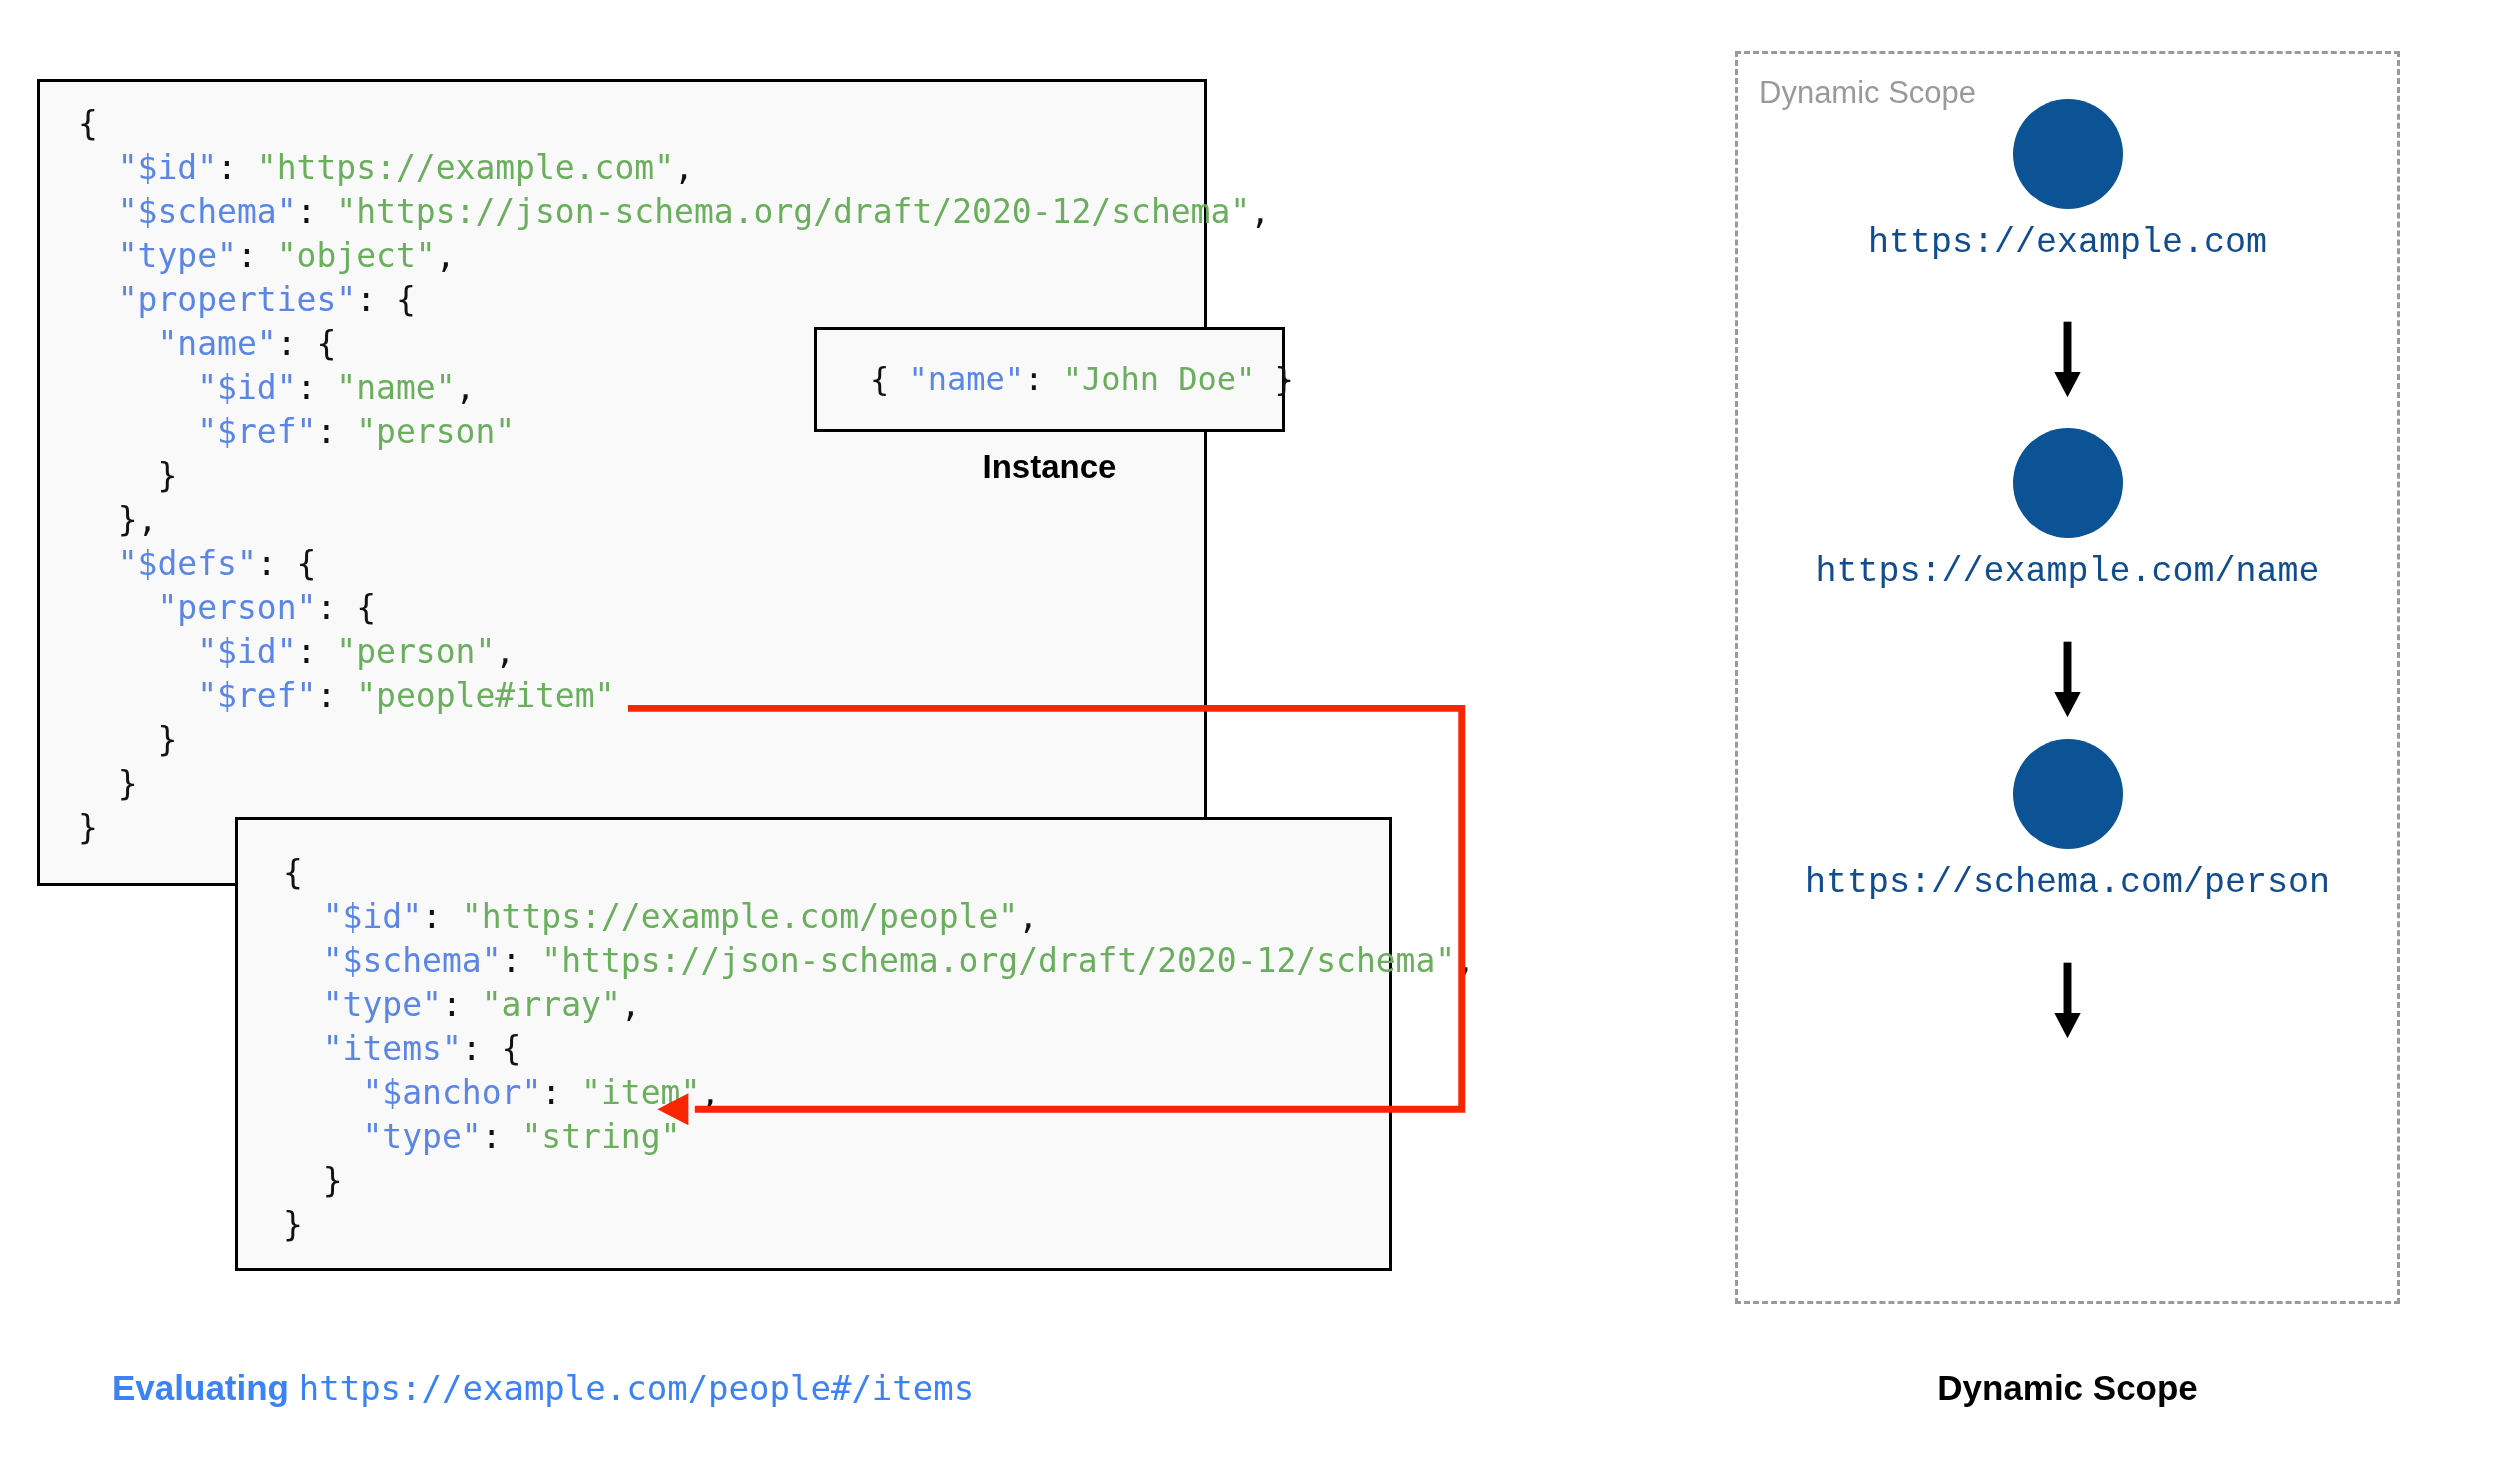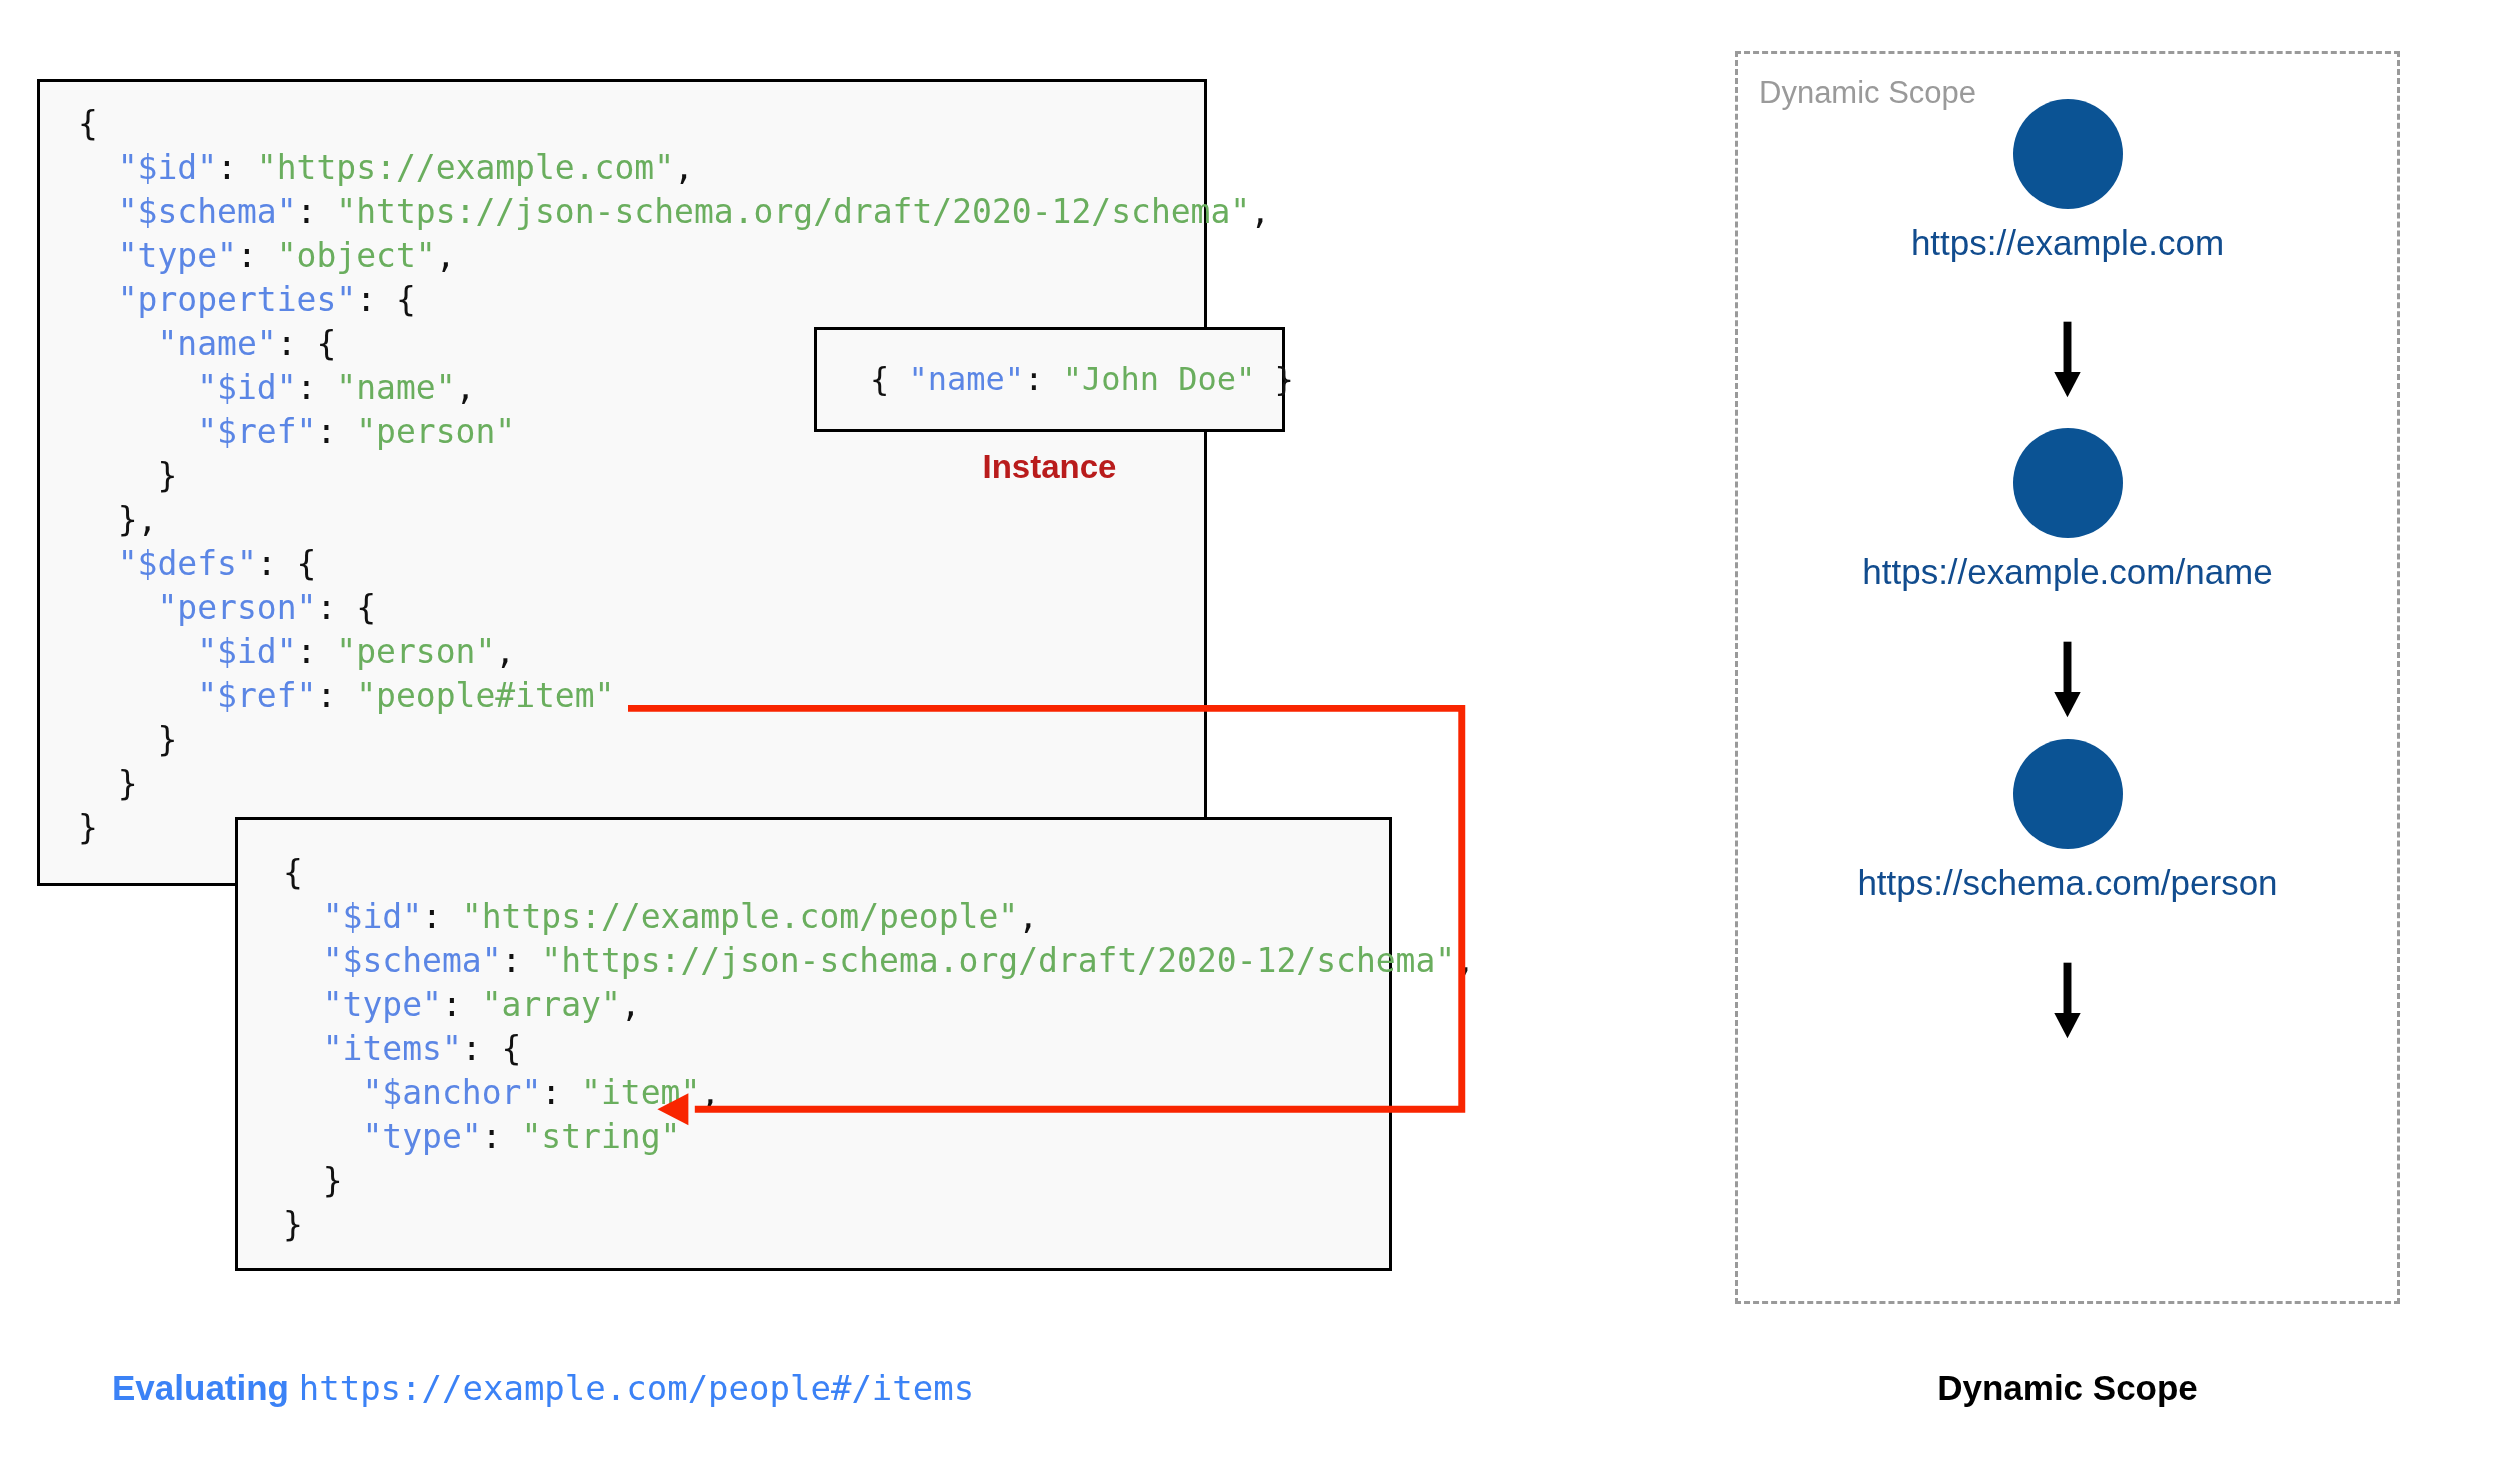--- a/index.html
+++ b/index.html
@@ -23,32 +23,32 @@
   .k{color:#5B86E5;}        
   .s{color:#6AAE5E;}        
   .p{color:#111;}           
 
   
   #ref-connector{position:absolute;left:0;top:0;width:2512px;height:1482px;z-index:6;
                  pointer-events:none;}
 
   
   #instance-caption{position:absolute;left:814px;top:448px;width:471px;
-      text-align:center;font-size:33px;font-weight:bold;color:#b91c1c;z-index:7;}
+      text-align:center;font-size:33px;font-weight:bold;color:#000000;z-index:7;}
 
   
   #dynamic-scope-panel{position:absolute;left:1735px;top:51px;width:665px;height:1253px;
       border:3.7px dashed #9A9A9A;box-sizing:border-box;z-index:2;}
   #dynamic-scope-label{position:absolute;left:1759px;top:75px;font-size:31px;
       color:#9A9A9A;z-index:3;}
 
   .scope-node{position:absolute;width:665px;left:1735px;text-align:center;z-index:3;}
   .scope-circle{width:110px;height:110px;border-radius:50%;background:#0B5394;
       margin:0 auto;display:block;}
-  .scope-url{font-family:Liberation Sans, sans-serif;
+  .scope-url{font-family:Liberation Mono, monospace;
       font-size:35px;color:#114C8E;margin-top:14px;white-space:nowrap;}
 
   .scope-arrow{position:absolute;left:1735px;width:665px;text-align:center;z-index:3;}
   .scope-arrow svg{display:inline-block;}
 
   
   #evaluating-caption{position:absolute;left:112px;top:1368px;font-size:35px;color:#3b82f6;z-index:3;
       white-space:nowrap;}
   #evaluating-caption .lbl{font-weight:bold;font-family:"Liberation Sans",sans-serif;}
   #evaluating-caption .uri{font-family:"DejaVu Sans Mono","Liberation Mono",monospace;

